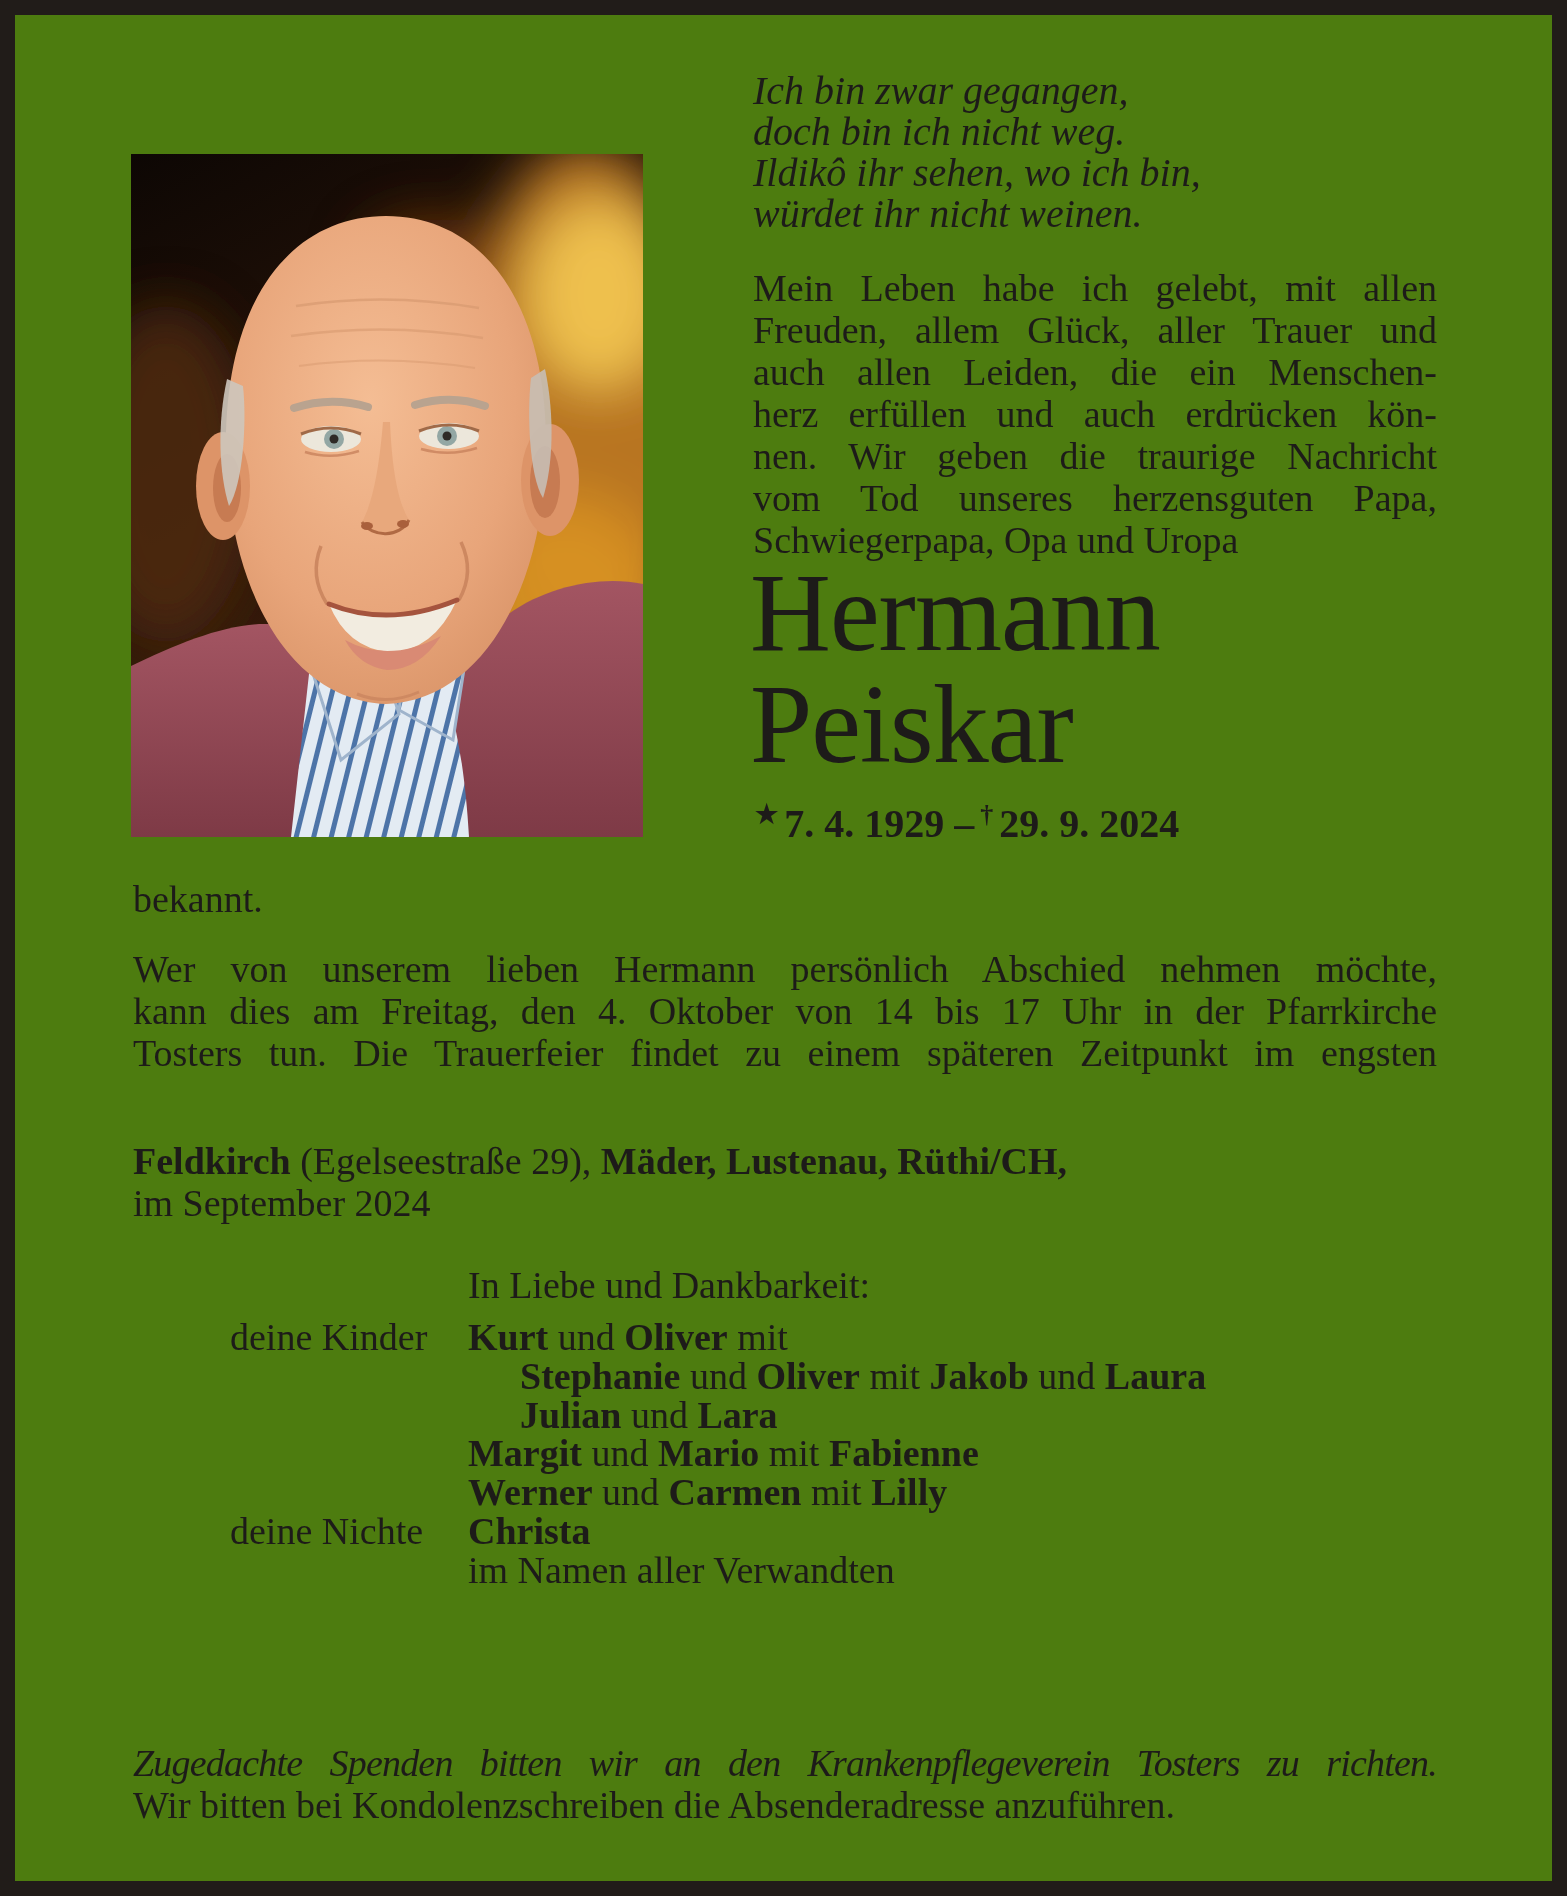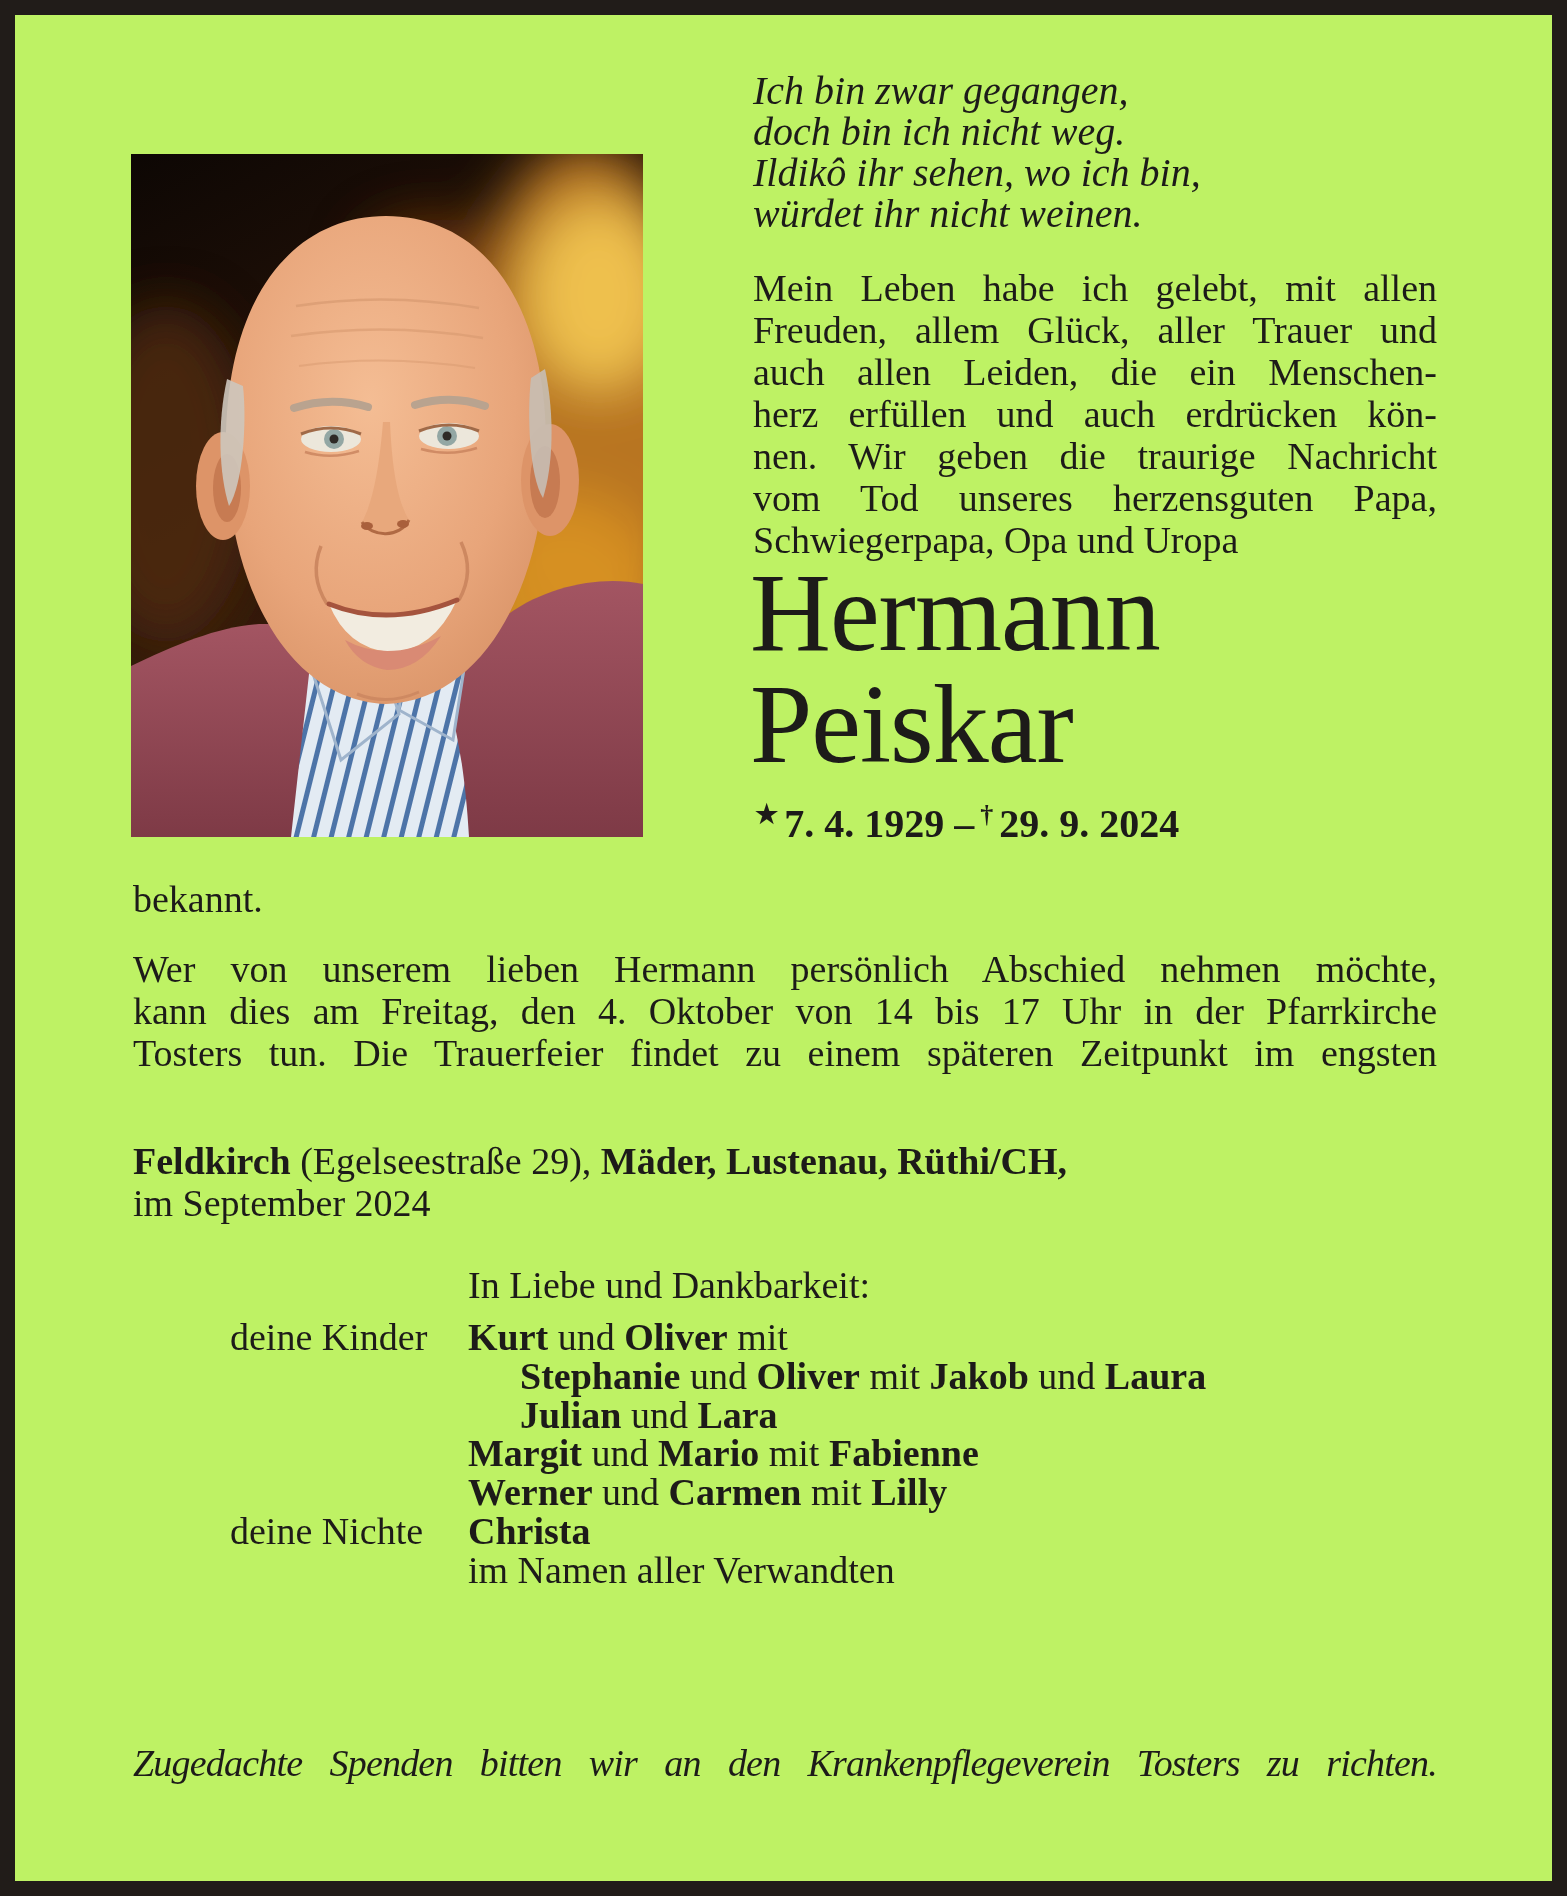--- a/index.html
+++ b/index.html
@@ -1,19 +1,19 @@
 <!DOCTYPE html>
 <html><head>
 <meta charset="utf-8">
 <style>
   html,body{margin:0;padding:0;background:#e8e8e8;}
   .page{
     position:relative;
     width:1567px;height:1896px;
-    background:#bef264;
+    background:#4d7c0f;
     font-family:"Liberation Serif","DejaVu Serif",serif;
     color:#1d1b19;
     overflow:hidden;
   }
   .frame{
     position:absolute;inset:0;
     border:15px solid #211c19;
     pointer-events:none;
     z-index:50;
   }
@@ -190,15 +190,16 @@
     <div class="f-row ind2"><span class="b">Julian</span><span> und </span><span class="b">Lara</span></div>
     <div class="f-row ind1"><span class="b">Margit</span><span> und </span><span class="b">Mario</span><span> mit </span><span class="b">Fabienne</span></div>
     <div class="f-row ind1"><span class="b">Werner</span><span> und </span><span class="b">Carmen</span><span> mit </span><span class="b">Lilly</span></div>
     <div class="f-row"><span class="f-label">deine Nichte</span><span class="b">Christa</span></div>
     <div class="f-row ind1"><span>im Namen aller Verwandten</span></div>
   </div>
 
 
   <div class="abs donations">
     <div class="line just tight">Zugedachte Spenden bitten wir an den Krankenpflegeverein Tosters zu richten.</div>
+    <div class="line">Wir bitten bei Kondolenzschreiben die Absenderadresse anzuführen.</div>
   </div>
 
 </div>
 
 </body></html>

